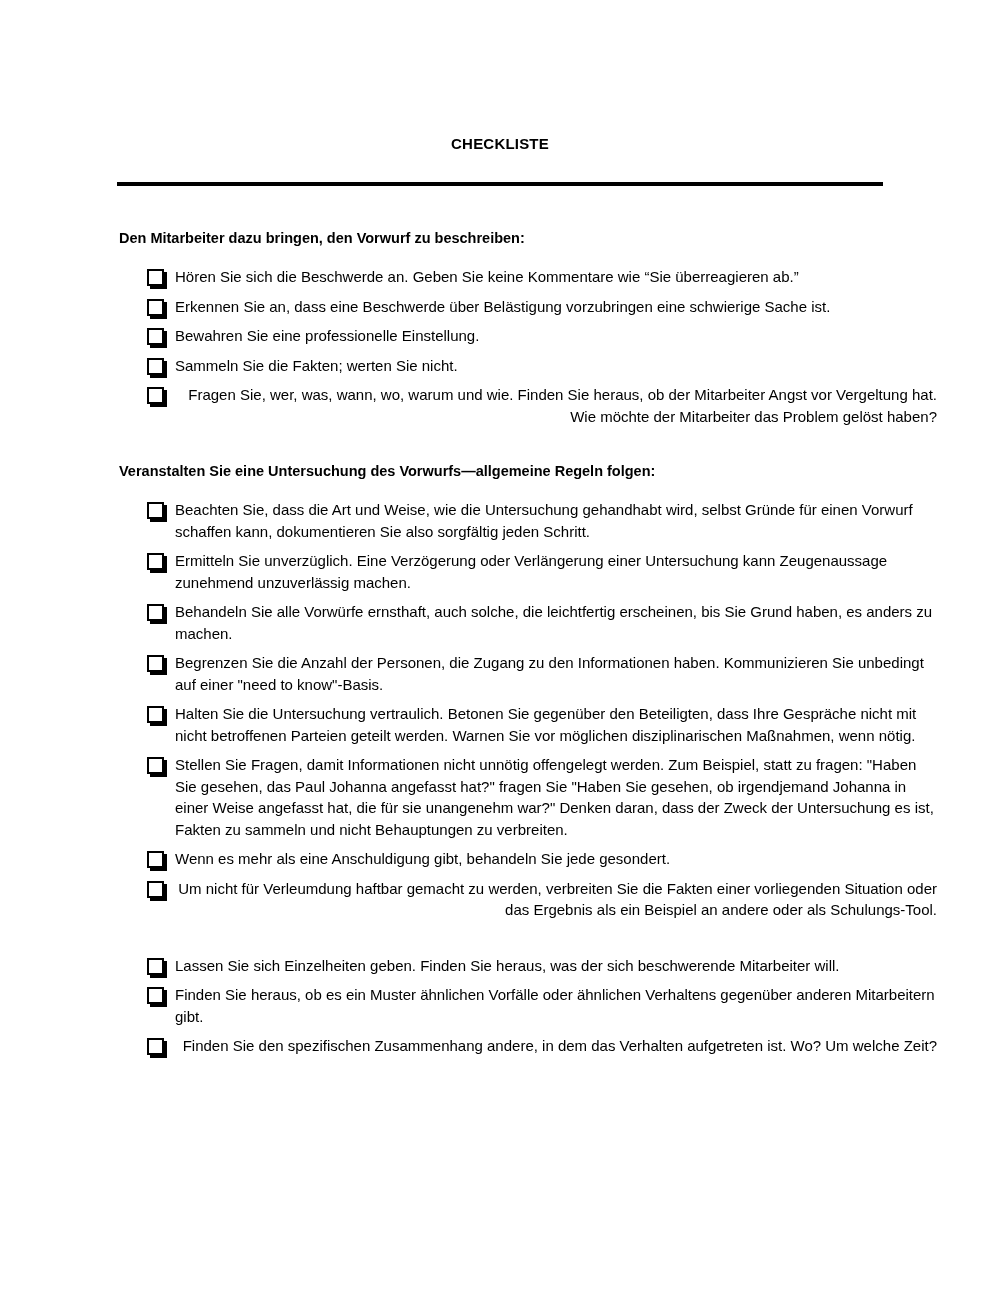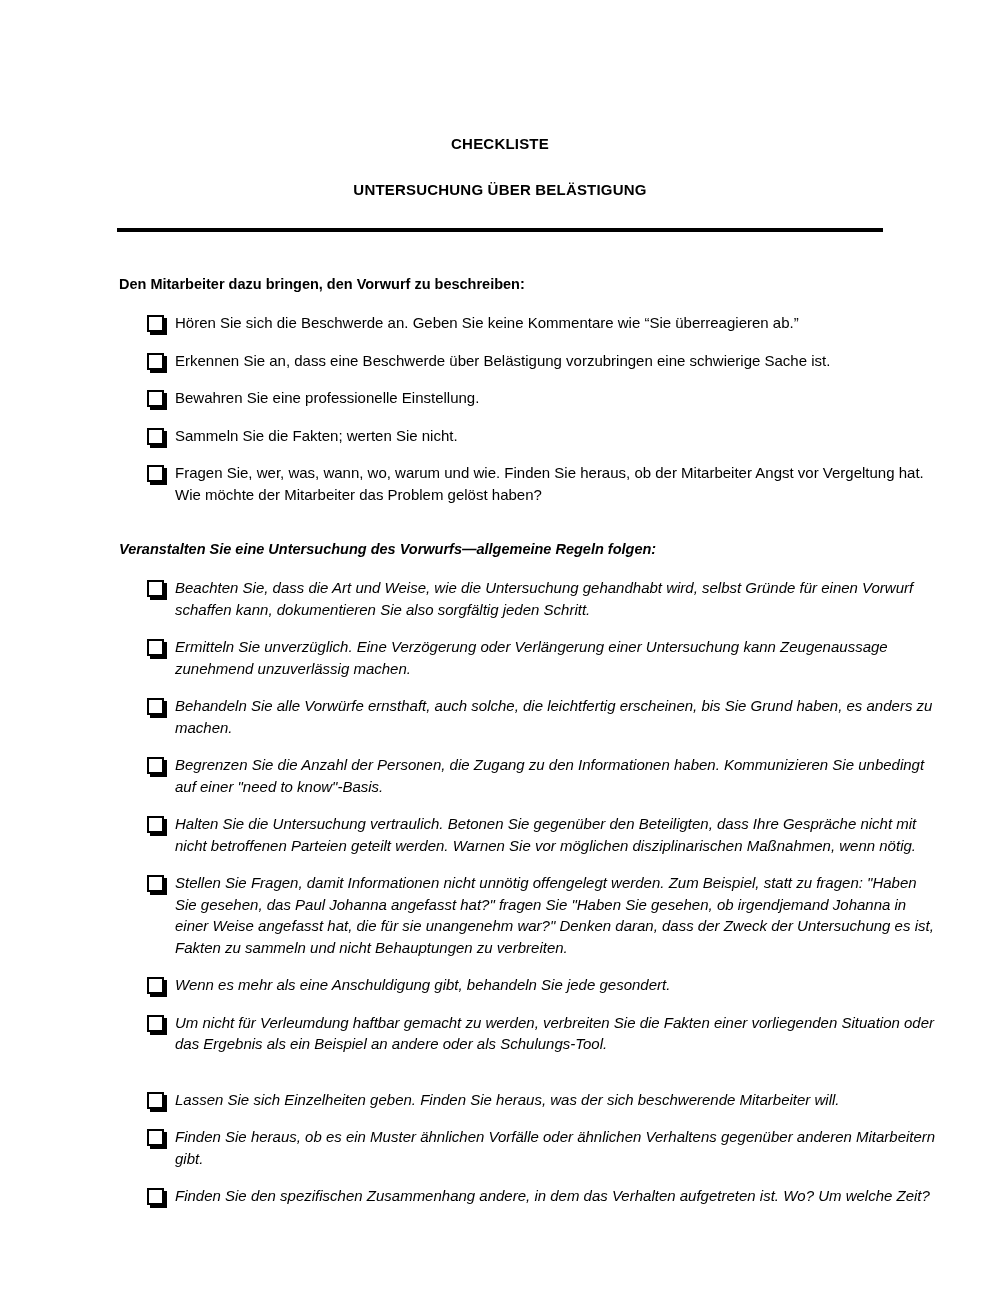--- a/index.html
+++ b/index.html
@@ -58,47 +58,47 @@
   }
 
   .section {
     margin: 0;
   }
   .section-first {
     margin-top: 42px;
   }
   .section + .section {
     margin-top: 34px;
-    font-style: italic;
   }
 
   .section-heading {
     font-weight: bold;
     font-size: 14.5px;
     line-height: 20px;
     margin: 0 0 18px 0;
     max-width: 760px;
   }
 
   .check-list {
     list-style: none;
     margin: 0;
     padding: 0;
   }
 
   .check-item {
     position: relative;
     padding-left: 56px;
-    margin: 16px 0 5px 0;
+    margin: 8px 0 5px 0;
     font-size: 15px;
     line-height: 21.5px;
     max-width: 762px;
   }
   .check-item:last-child {
     margin-bottom: 0;
+    text-align: right;
   }
 
   
   .checkbox {
     position: absolute;
     left: 28px;
     top: 3px;
     width: 13px;
     height: 13px;
     border: 2px solid #000000;
@@ -110,21 +110,20 @@
     display: block;
   }
 </style>
 </head>
 <body>
 
 <div class="page">
 
   <div class="title-block">
     <h1 class="doc-title">CHECKLISTE</h1>
-    <h2 class="doc-subtitle">UNTERSUCHUNG ÜBER BELÄSTIGUNG</h2>
   </div>
 
   <div class="rule"></div>
 
   <div class="content">
 
     <section class="section section-first">
       <h3 class="section-heading">Den Mitarbeiter dazu bringen, den Vorwurf zu beschreiben:</h3>
       <ul class="check-list">
         <li class="check-item">

